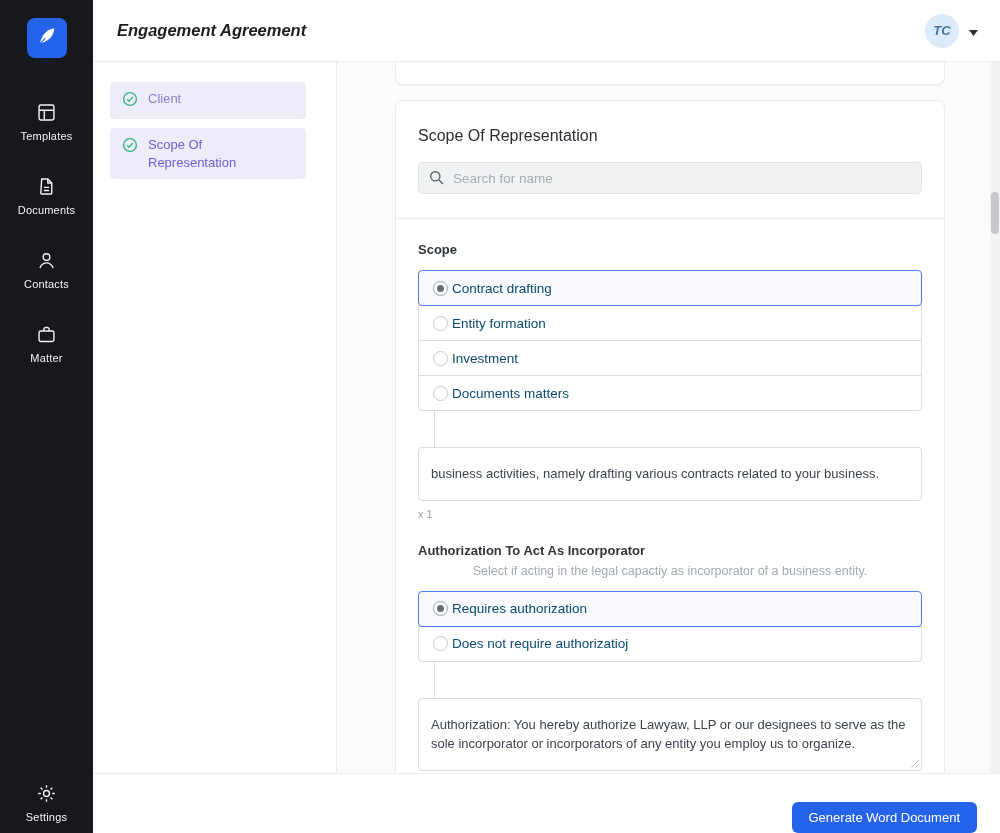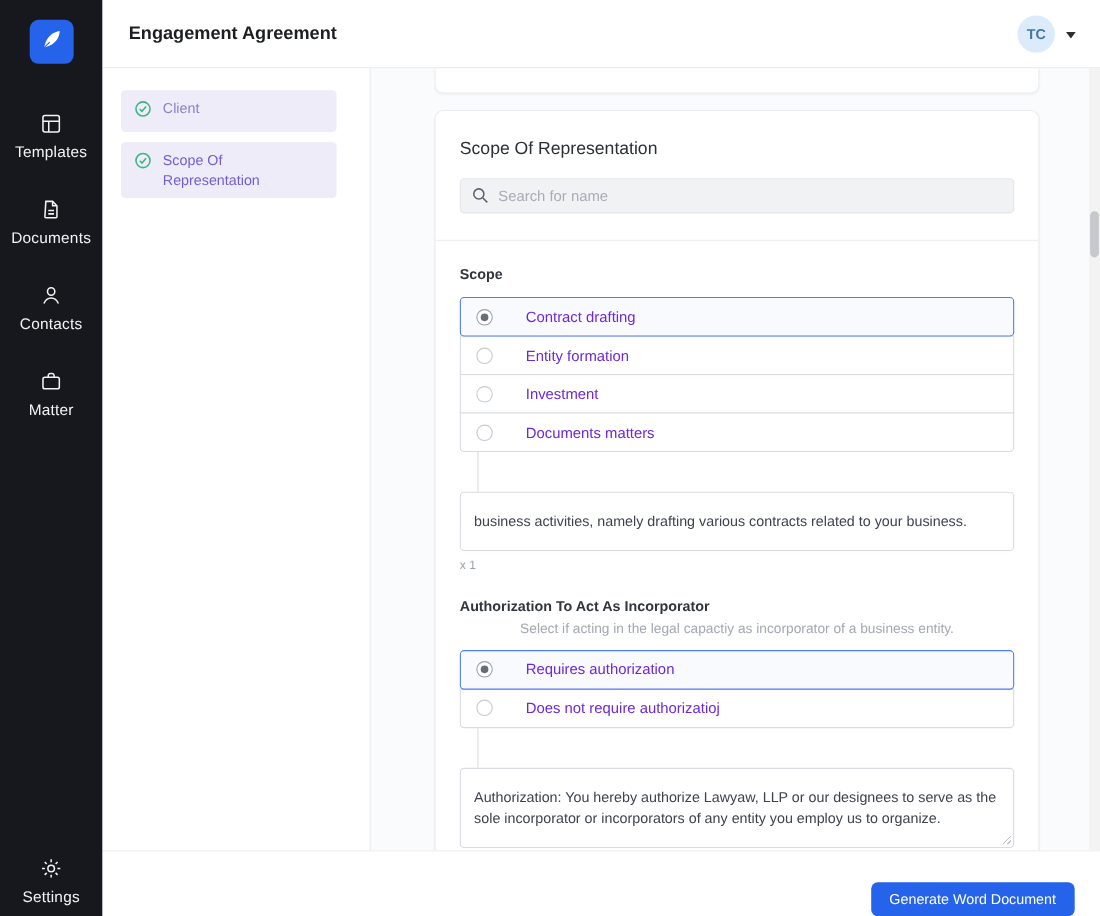--- a/index.html
+++ b/index.html
@@ -7,28 +7,28 @@
     font-family:"Liberation Sans", sans-serif; background:#fafbfc; color:#333; }
 
   
   .sidebar { position:absolute; left:0; top:0; width:93px; height:833px;
     background:#16181d; display:flex; flex-direction:column; align-items:center; z-index:30; }
   .logo { margin-top:18px; width:40px; height:40px; border-radius:8px; background:#2563eb;
     display:flex; align-items:center; justify-content:center; }
   .nav { margin-top:44px; display:flex; flex-direction:column; align-items:center; }
   .nav-item { display:flex; flex-direction:column; align-items:center; gap:7px;
     margin-bottom:34px; cursor:pointer; width:93px; }
-  .nav-label { font-size:14px; color:#f2f3f5; letter-spacing:.2px; }
+  .nav-label { font-size:11px; color:#f2f3f5; letter-spacing:.2px; }
   .nav-icon svg { display:block; }
   .sidebar-bottom { position:absolute; bottom:10px; left:0; width:93px;
     display:flex; flex-direction:column; align-items:center; gap:7px; cursor:pointer; }
 
   
   .header { position:absolute; left:93px; top:0; right:0; height:62px; background:#fff;
-    border-bottom:1px solid #ebedf0; display:flex; align-items:center; z-index:25; }
+    border-bottom:1px solid #ebedf0; display:flex; align-items:center; z-index:25;font-style:italic; }
   .page-title { margin-left:24px; font-size:16.5px; font-weight:bold; color:#1c1e21; }
   .header-right { margin-left:auto; margin-right:22px; display:flex; align-items:center; gap:10px; cursor:pointer; }
   .avatar { width:34px; height:34px; border-radius:50%; background:#dcebf9;
     display:flex; align-items:center; justify-content:center;
     font-size:13px; font-weight:bold; color:#44769e; }
 
   
   .steps { position:absolute; left:93px; top:62px; width:244px; bottom:60px; background:#fff;
     border-right:1px solid #e7e9ed; padding:20px 30px 0 17px; z-index:10; }
   .step { display:flex; align-items:flex-start; gap:10px; background:#efecf9;
@@ -53,23 +53,23 @@
     font-family:"Liberation Sans", sans-serif; outline:none; }
   .search-input::placeholder { color:#a7adb7; }
   .search-icon { position:absolute; left:11px; top:8px; }
 
   .divider { height:1px; background:#eceef1; margin:24px -22px 0 -22px; }
 
   .field-label { margin-top:23px; font-size:13px; font-weight:bold; color:#31353c; }
   .field-help { margin-top:6px; font-size:12.5px; color:#a3a9b2;text-align:center; }
 
   .opt-group { margin-top:13px; }
-  .opt { position:relative; display:flex; align-items:center; gap:30px; height:36px;
+  .opt { position:relative; display:flex; align-items:center; gap:4px; height:36px;
     border:1px solid #d8dce2; background:#fff; padding:0 14px; margin-top:-1px; cursor:pointer;
-    font-size:13.5px; color:#6d28d9; }
+    font-size:13.5px; color:#0c4a6e; }
   .opt:first-child { border-radius:4px 4px 0 0; margin-top:0; }
   .opt:last-child { border-radius:0 0 4px 4px; }
   .opt.selected { border-color:#4f7df2; background:#f8fafe; border-radius:4px; z-index:2; }
   .radio { width:15px; height:15px; border-radius:50%; border:1px solid #c6cbd3;
     background:#fff; flex:none; position:relative; }
   .radio.checked { border-color:#9aa0aa; }
   .radio.checked::after { content:""; position:absolute; left:3px; top:3px; width:7px; height:7px;
     border-radius:50%; background:#676d78; }
 
   .connector { width:0; height:36px; border-left:1px solid #d8dce2; margin-left:16px; }

